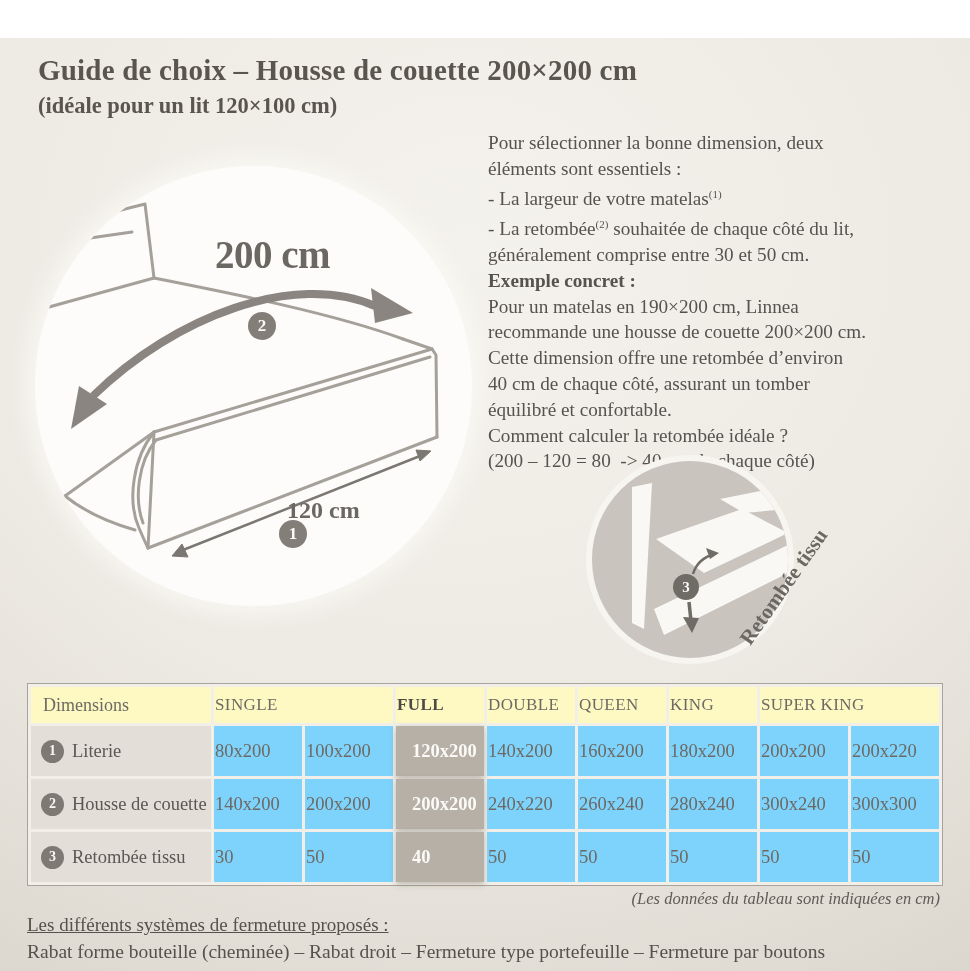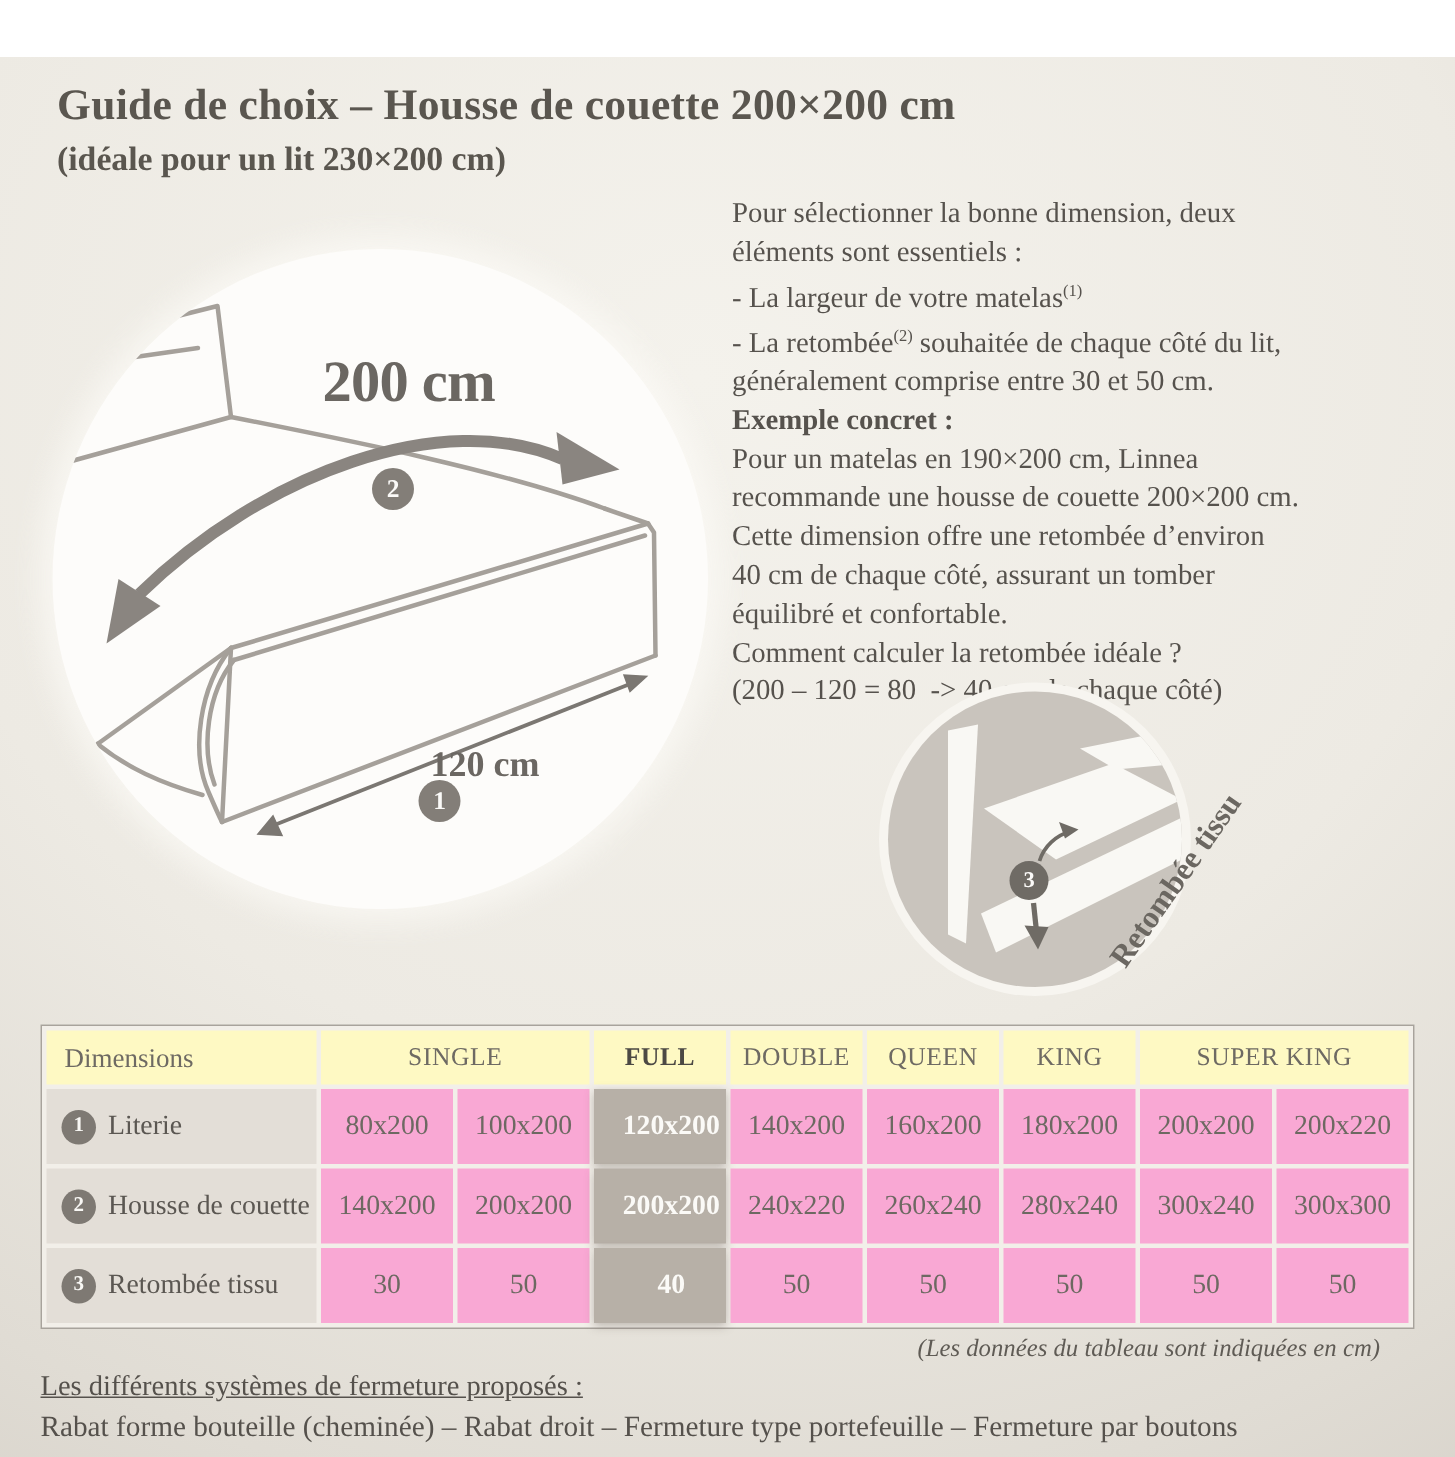--- a/index.html
+++ b/index.html
@@ -47,51 +47,51 @@
     left:745px; top:592px; transform-origin:0 50%; transform:rotate(-55deg);
     font-size:21px; font-weight:bold; color:#6b6761; white-space:nowrap;
   }
 
   
   .size-table {
     position:absolute; left:27px; top:645px;
     border-collapse:separate; border-spacing:3px;
     background:#f2efe9; border:1px solid #a8a39c;
   }
-  .size-table td { text-align:center; vertical-align:middle; }
+  .size-table td { text-align:left; vertical-align:middle; }
   .size-table col.c-lab { width:180px; }
   .size-table col.c-val { width:88px; }
   .size-table .hcell { height:34px; background:#fef9c3; font-size:17px; color:#6e6a63; letter-spacing:.4px; }
   .size-table .hcell.h-lab { text-align:left; padding-left:12px; letter-spacing:0; font-size:18px; }
   .size-table .hcell.h-full { font-weight:bold; color:#4c4944; }
-  .size-table .vcell { height:48px; background:#f9a8d4; font-size:18.5px; color:#6d6962; }
+  .size-table .vcell { height:48px; background:#7dd3fc; font-size:18.5px; color:#6d6962; }
   .size-table .lab   { height:48px; background:#e3ded7; text-align:left; padding-left:10px; font-size:18.5px; color:#5b5752; }
   .size-table .lab .cellwrap { display:flex; align-items:center; gap:8px; }
   .rbadge {
     width:23px; height:23px; border-radius:50%; background:#7e7973; color:#f8f7f4; flex:0 0 23px;
     font-size:14px; font-weight:bold; display:flex; align-items:center; justify-content:center;
   }
   .size-table .hl { background:#b7b0a7; color:#fbfaf7; font-weight:bold; box-shadow:0 2px 6px rgba(85,75,65,.35);padding-left:16px; }
 
   
-  .table-note { left:380px; top:851px; width:540px; text-align:right; font-size:16.5px; font-style:italic; color:#5f5b55; }
+  .table-note { left:400px; top:851px; width:540px; text-align:right; font-size:16.5px; font-style:italic; color:#5f5b55; }
   .closures-heading { left:27px; top:876px; font-size:19px; color:#55514c; text-decoration:underline; }
   .closures-text { left:27px; top:903px; font-size:19.5px; color:#55514c; }
 
   
   .watermark { left:16px; top:942px; font-size:35px; font-weight:bold; color:#d2cdc6; letter-spacing:2px; display:flex; align-items:center; gap:8px; }
   .watermark .tri { font-size:20px; color:#ccc7c0; }
 </style>
 </head>
 <body>
 
 <div class="page">
 
   <div class="abs title">Guide de choix – Housse de couette 200×200 cm</div>
-  <div class="abs subtitle">(idéale pour un lit 230×200 cm)</div>
+  <div class="abs subtitle">(idéale pour un lit 120×100 cm)</div>
 
   <div class="abs big-circle">
     <svg width="437" height="440" viewBox="0 0 437 440">
       <g stroke="#a5a09a" fill="none" stroke-width="3" stroke-linejoin="round" stroke-linecap="round">
         <path d="M78,46 L110,38 L119,112"></path>
         <path d="M55,72 L97,66"></path>
         <path d="M14,141 L119,112 C 200,128 300,148 368,173"></path>
         <path d="M368,173 L397,183"></path>
         <path d="M397,183 L119,266"></path>
         <path d="M395,191 L121,274"></path>

